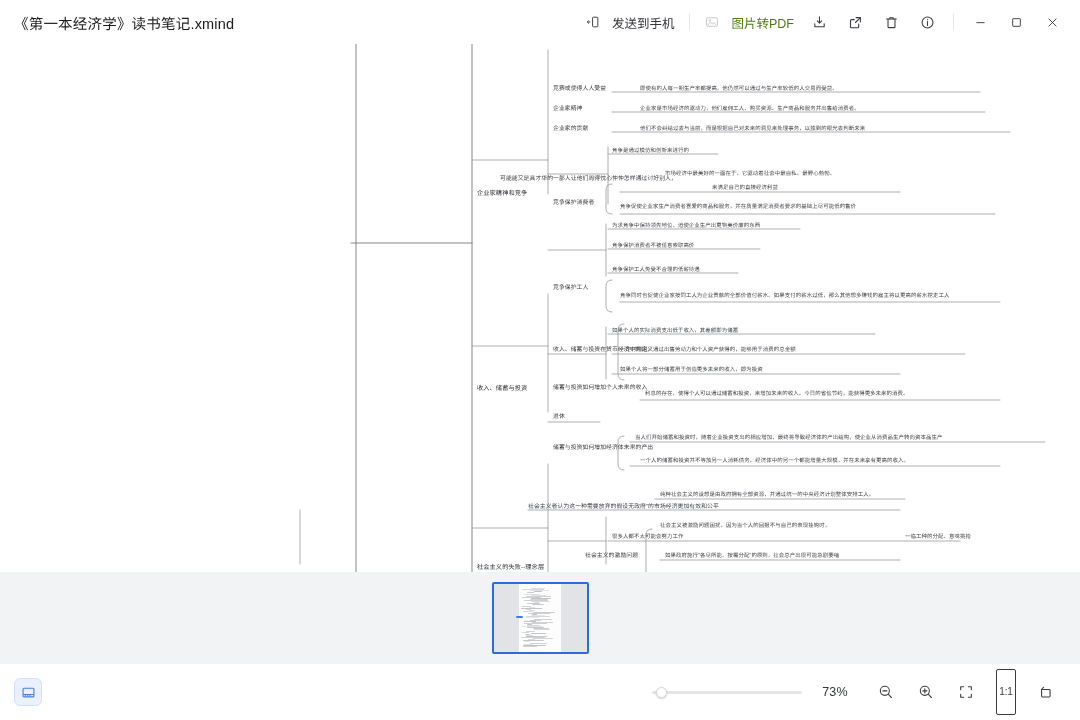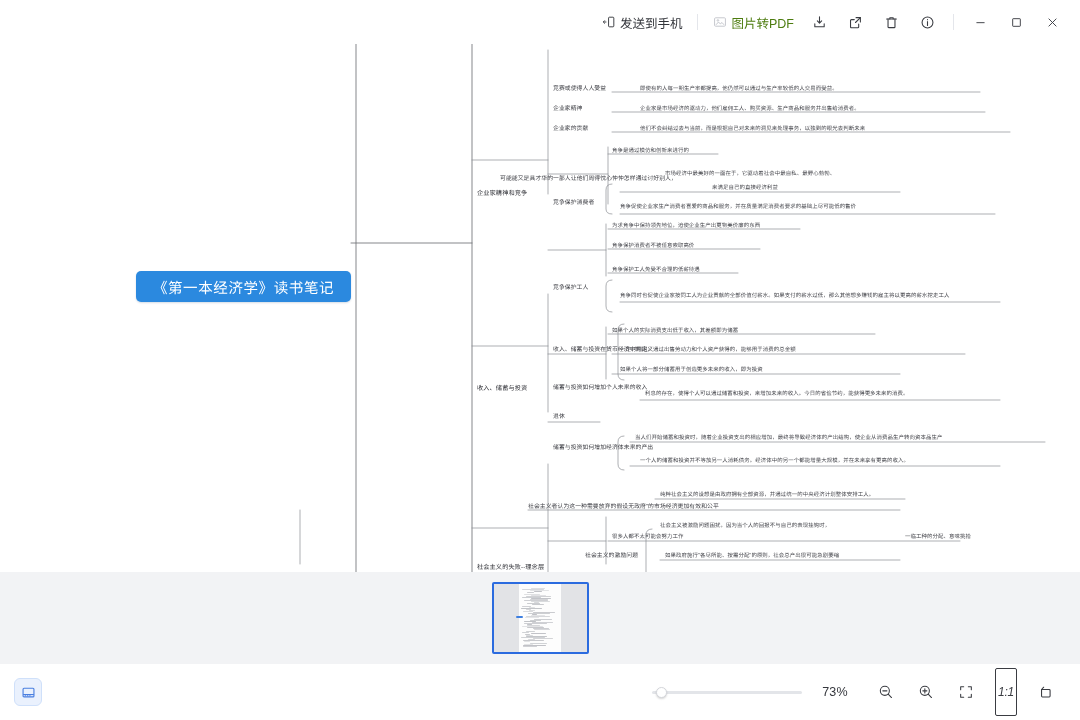--- a/index.html
+++ b/index.html
@@ -25,21 +25,21 @@
     padding: 0 0 0 14px;
     position: relative; z-index: 40;
   }
   .doc-title {
     font-size: 14.5px; color: #1b1b1f;
     letter-spacing: .2px; white-space: nowrap;
   }
   .titlebar-spacer { flex: 1 1 auto; }
   .tb-actions { display: flex; align-items: center; height: 100%; }
   .tb-btn {
-    display: flex; align-items: center; gap: 4px;
+    display: flex; align-items: center; gap: 12px;
     height: 28px; padding: 0 7px; border-radius: 4px;
     font-size: 12.5px; color: #32343a; cursor: pointer;
     white-space: nowrap;
   }
   .tb-btn.disabled { color: #4d7c0f; cursor: default; }
   .tb-sep {
     width: 1px; height: 16px; background: #e4e6eb; margin: 0 8px;
   }
   .tb-icon-btn {
     width: 30px; height: 28px; display: flex;
@@ -173,31 +173,31 @@
     text-align: center; margin-right: 12px; letter-spacing: .2px;
   }
   .zbtn {
     width: 30px; height: 28px; display: flex;
     align-items: center; justify-content: center;
     border-radius: 4px; cursor: pointer; color: #3a3c42;
     margin: 0 5px;
   }
   .ratio-badge {
     border: 1.3px solid #3a3c42; border-radius: 2px;
-    font-size: 12px; padding: 17px 2px; line-height: 1;
+    font-size: 10px; padding: 17px 2px; line-height: 1;
     letter-spacing: -.2px;
-    font-style: italic;
   }
 </style>
 </head>
 <body>
 
 <div class="app">
 
   <div class="titlebar">
+    <div class="doc-title">《第一本经济学》读书笔记.xmind</div>
     <div class="titlebar-spacer"></div>
 
     <div class="tb-actions">
 
       <div class="tb-btn">
         <span>
           <svg width="14" height="14" viewBox="0 0 16 16" fill="none" stroke="#3a3c42" stroke-width="1.1">
             <rect x="7.5" y="2.5" width="6" height="11" rx="1"></rect>
             <path d="M5 8h-3.2M3.2 6.2 1.4 8l1.8 1.8"></path>
           </svg>
@@ -369,21 +369,20 @@
           <div class="node lvl3" style="left: 660px; top: 447px;">纯粹社会主义的设想是由政府拥有全部资源，并通过统一的中央经济计划整体安排工人。</div>
           <div class="node lvl2" style="left: 528px; top: 459px;">社会主义者认为这一种需要放弃的假设无政府"的市场经济更加有效和公平</div>
           <div class="node lvl3" style="left: 660px; top: 478px;">社会主义被激励问题困扰，因为当个人的回报不与自己的表现挂钩时，</div>
           <div class="node lvl3" style="left: 612px; top: 489px;">很多人都不太可能会努力工作</div>
           <div class="node lvl3" style="left: 905px; top: 489px;">一临工种的分配、意味挑拾</div>
           <div class="node lvl2" style="left: 585px; top: 508px;">社会主义的激励问题</div>
           <div class="node lvl3" style="left: 665px; top: 508px;">如果政府施行"各尽所能、按需分配"的原则，社会总产出很可能急剧萎缩</div>
           <div class="node lvl1" style="left: 477px; top: 519px;">社会主义的失败--理念层</div>
         </div>
 
-      <div class="root-node">《第一本经济学》读书笔记</div>
 
 
     </div>
   </div>
 
   <div class="thumbstrip">
     <div class="thumb">
       <div class="thumb-inner">
         <div class="thumb-page"></div>
         <div class="thumb-lines" id="thumb-lines">

